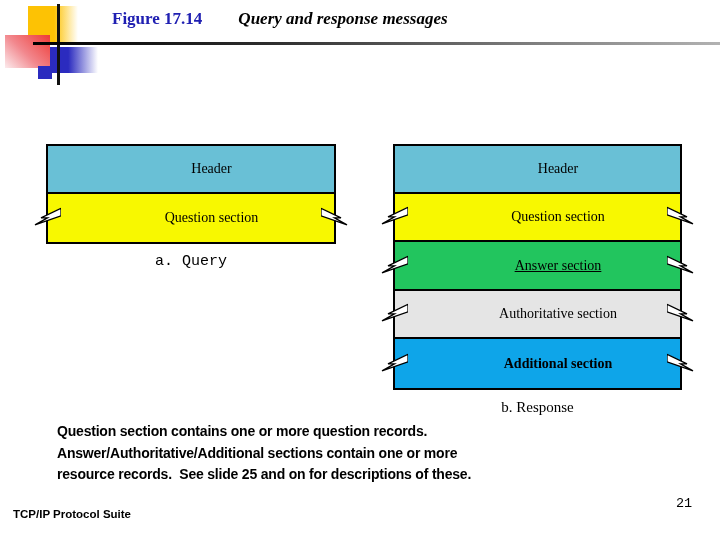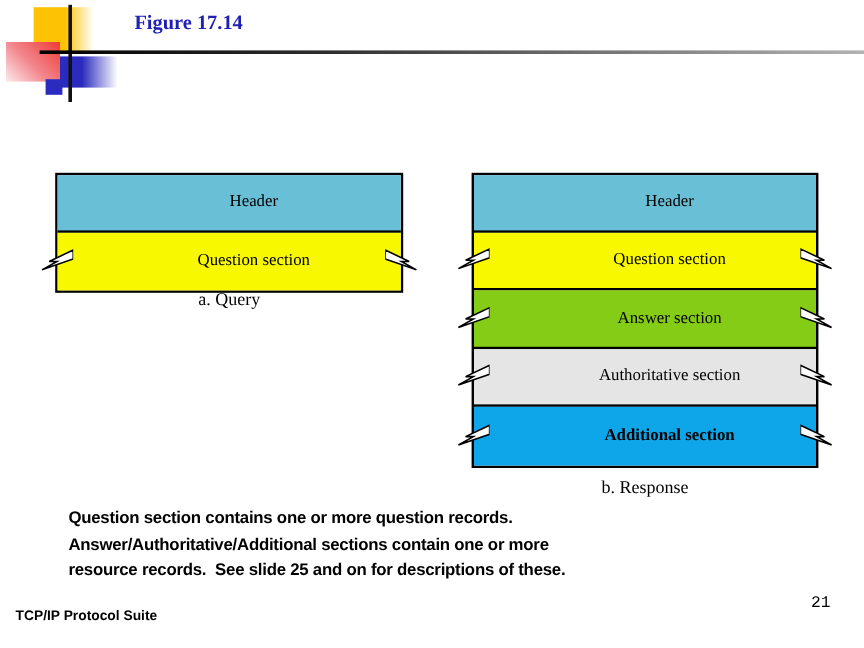--- a/index.html
+++ b/index.html
@@ -29,21 +29,21 @@
   #box-response{left:393px;top:144px;width:289px;height:246px;}
   .section{position:relative;display:flex;align-items:center;justify-content:center;
     border-bottom:2px solid #000;box-sizing:border-box;padding-left:41px;}
   .section:last-child{border-bottom:none;}
   .section-label{font-family:"Liberation Serif",serif;font-size:14px;color:#000;}
   .tear{position:absolute;top:50%;}
   .tear-left{left:-14px;transform:translateY(-56%);}
   .tear-right{right:-14px;transform:translateY(-56%);}
   .caption{position:absolute;text-align:center;font-family:"Liberation Serif",serif;
     font-size:15px;color:#000;}
-  #caption-query{left:46px;top:242px;width:290px;}
+  #caption-query{left:46px;top:253px;width:290px;font-family:Liberation Mono, monospace;}
   #caption-response{left:393px;top:399px;width:289px;}
   
   .note{position:absolute;left:57px;top:421px;font-size:14px;font-weight:bold;
     line-height:21.5px;color:#000;letter-spacing:-0.2px;}
   .note div{white-space:pre;}
   
   .footer-title{position:absolute;left:13px;top:508px;font-size:11.5px;font-weight:bold;color:#000;}
   .page-number{position:absolute;left:664px;top:496px;width:40px;text-align:center;
     font-family:"Liberation Mono",monospace;font-size:13.5px;color:#000;}
 </style>
@@ -54,20 +54,21 @@
   <div class="sq sq-yellow"></div>
   <div class="sq sq-red"></div>
   <div class="sq sq-blue"></div>
   <div class="sq sq-blue-foot"></div>
   <div class="v-line"></div>
 </div>
 <div class="h-rule"></div>
 
 <div class="title-row">
   <span class="fig-label">Figure 17.14</span>
+  <span class="fig-title">Query and response messages</span>
 </div>
 
 <div class="box" id="box-query">
     <div class="section" style="height: 48px; background: rgb(105, 192, 214);">
       <span class="section-label">Header</span>
     </div>
     <div class="section" style="height: 48px; background: rgb(248, 248, 0);">
       <span class="section-label">Question section</span>
       <svg class="tear tear-left" width="27" height="19" viewBox="0 0 27 19">
       <polygon points="27,1 7,10.5 13.5,10.5 1,17.5 27,8.5" fill="#ffffff" stroke="#000000" stroke-width="1.3"></polygon>
@@ -83,21 +84,21 @@
     </div>
     <div class="section" style="height: 48px; background: rgb(248, 248, 0);">
       <span class="section-label">Question section</span>
       <svg class="tear tear-left" width="27" height="19" viewBox="0 0 27 19">
       <polygon points="27,1 7,10.5 13.5,10.5 1,17.5 27,8.5" fill="#ffffff" stroke="#000000" stroke-width="1.3"></polygon>
       </svg>
       <svg class="tear tear-right" width="27" height="19" viewBox="0 0 27 19">
       <polygon points="0,1 20,10.5 13.5,10.5 26,17.5 0,8.5" fill="#ffffff" stroke="#000000" stroke-width="1.3"></polygon>
       </svg>
     </div>
-    <div class="section" style="height: 49px; background: #84cc16;">
+    <div class="section" style="height: 49px; background: #22c55e; text-decoration: underline;">
       <span class="section-label">Answer section</span>
       <svg class="tear tear-left" width="27" height="19" viewBox="0 0 27 19">
       <polygon points="27,1 7,10.5 13.5,10.5 1,17.5 27,8.5" fill="#ffffff" stroke="#000000" stroke-width="1.3"></polygon>
       </svg>
       <svg class="tear tear-right" width="27" height="19" viewBox="0 0 27 19">
       <polygon points="0,1 20,10.5 13.5,10.5 26,17.5 0,8.5" fill="#ffffff" stroke="#000000" stroke-width="1.3"></polygon>
       </svg>
     </div>
     <div class="section" style="height: 48px; background: #e5e5e5;">
       <span class="section-label">Authoritative section</span>

